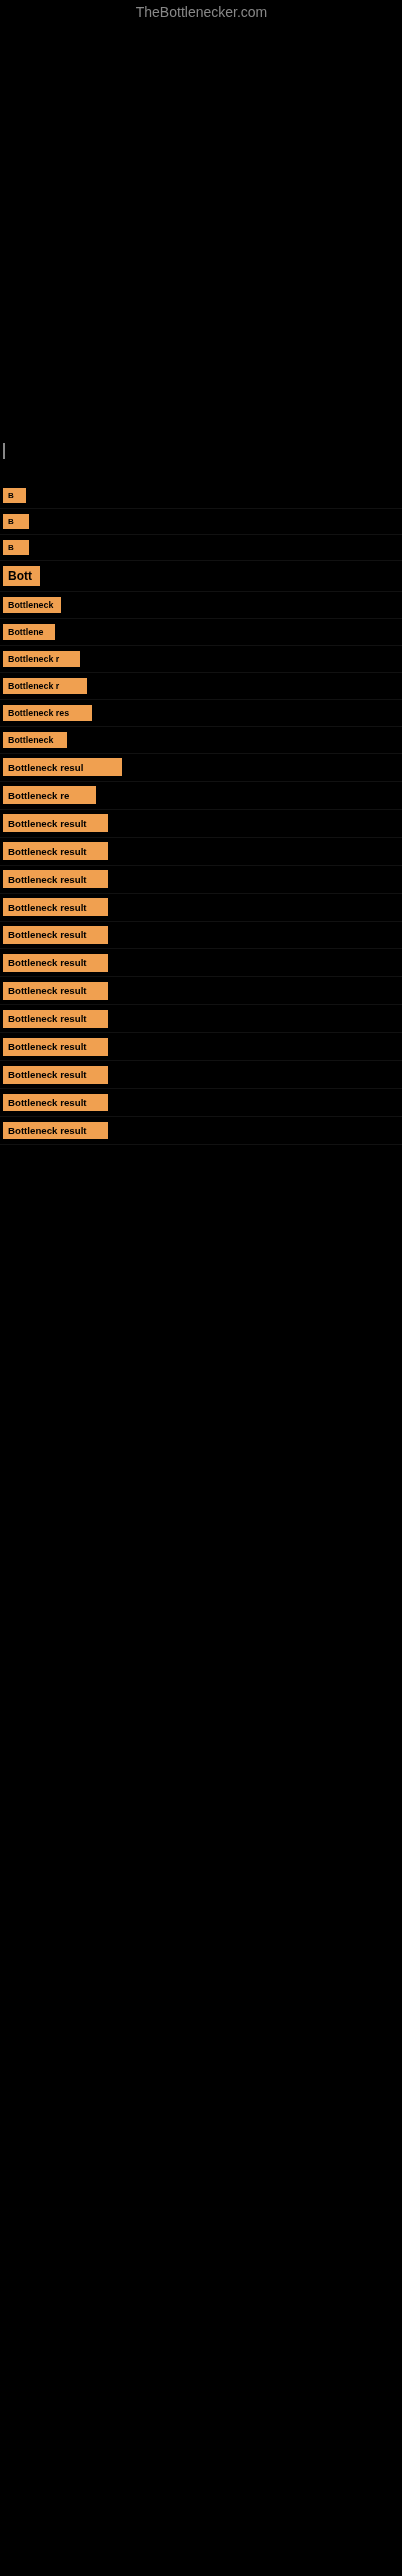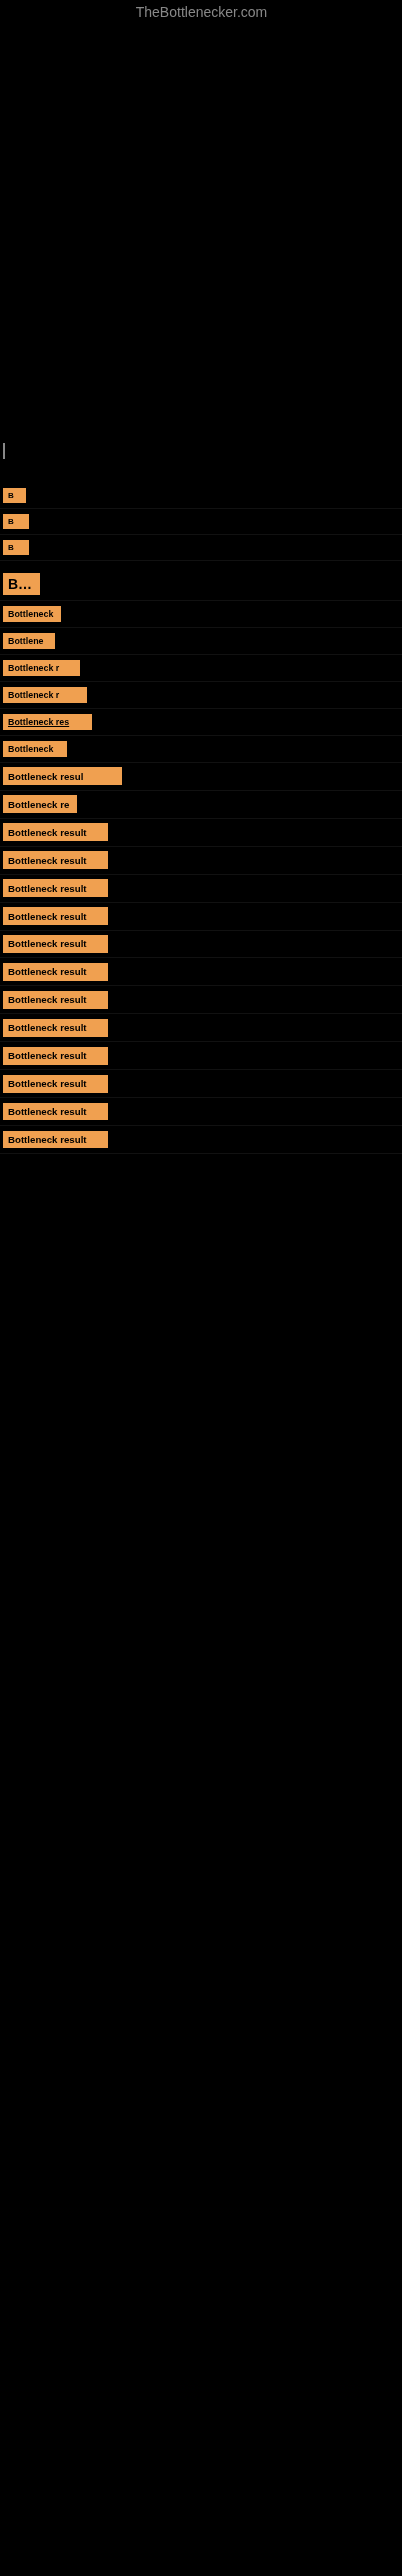--- a/index.html
+++ b/index.html
@@ -51,30 +51,30 @@
       padding: 3.2px 4.8px;
       white-space: nowrap;
       overflow: hidden;
       text-overflow: ellipsis;
     }
 
     
     .item-1 .result-label { width: 22.5px; font-size: 8px; }
     .item-2 .result-label { width: 26px; font-size: 8px; }
     .item-3 .result-label { width: 26px; font-size: 8px; }
-    .item-4 .result-label { width: 37px; font-size: 14px; margin-top: 7px; }
+    .item-4 .result-label { width: 37px; font-size: 12px; }
     .item-5 .result-label { width: 58px; font-size: 8.9px; }
     .item-6 .result-label { width: 52px; font-size: 8.9px; }
     .item-7 .result-label { width: 77px; font-size: 8.9px; }
     .item-8 .result-label { width: 95px; font-size: 8.9px; }
     .item-9 .result-label { width: 84px; font-size: 8.9px; }
-    .item-10 .result-label { width: 89px; font-size: 8.9px; text-decoration: underline; }
+    .item-10 .result-label { width: 89px; font-size: 8.9px; }
     .item-11 .result-label { width: 64px; font-size: 8.9px; }
     .item-12 .result-label { width: 119px; font-size: 9.7px; }
-    .item-13 .result-label { width: 74px; font-size: 9.7px; }
+    .item-13 .result-label { width: 93px; font-size: 9.7px; }
     .item-14 .result-label { width: 105px; font-size: 9.7px; }
     .item-15 .result-label { width: 105px; font-size: 9.7px; }
     .item-16 .result-label { width: 105px; font-size: 9.7px; }
     .item-17 .result-label { width: 105px; font-size: 9.7px; }
     .item-18 .result-label { width: 105px; font-size: 9.7px; }
     .item-19 .result-label { width: 105px; font-size: 9.7px; }
     .item-20 .result-label { width: 105px; font-size: 9.7px; }
     .item-21 .result-label { width: 105px; font-size: 9.7px; }
     .item-22 .result-label { width: 105px; font-size: 9.7px; }
     .item-23 .result-label { width: 105px; font-size: 9.7px; }

